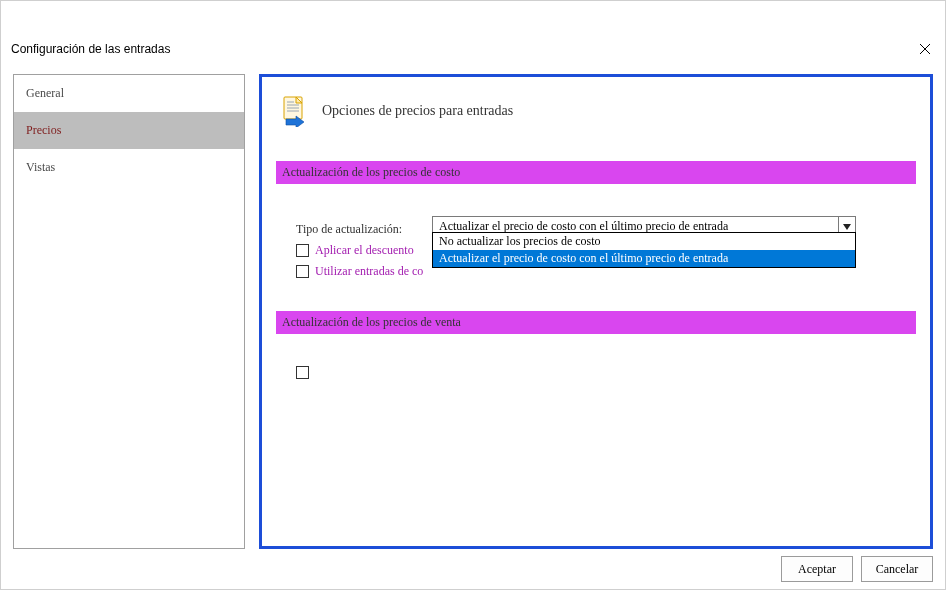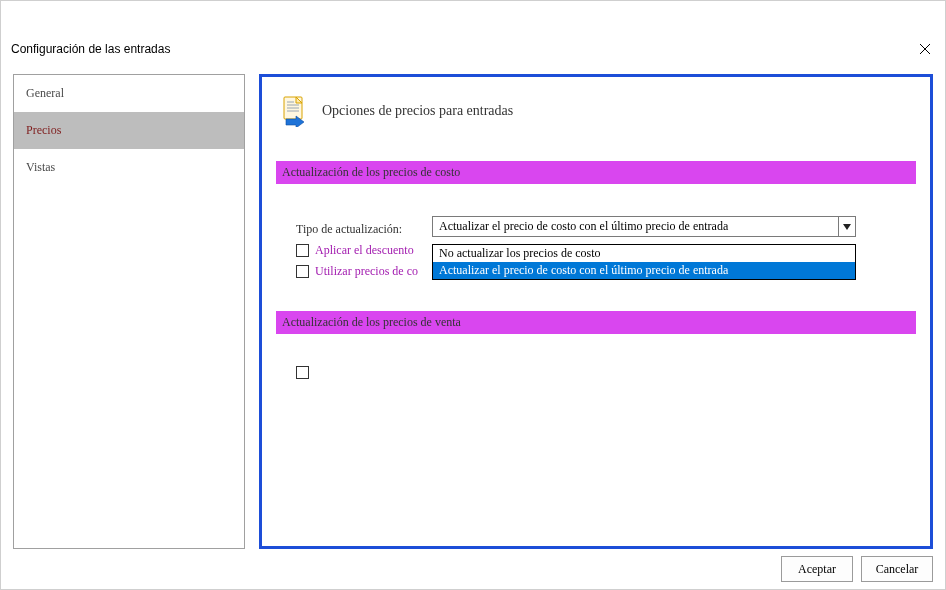--- a/index.html
+++ b/index.html
@@ -56,21 +56,21 @@
       position: relative;
     }
     .combo .val { flex: 1; white-space: nowrap; overflow: hidden; }
     .combo .caret {
       width: 17px; height: 19px; border-left: 1px solid #7a7a7a; display: flex;
       align-items: center; justify-content: center; margin-left: 4px;
     }
     .caret-svg { width: 8px; height: 6px; }
 
     .dropdown {
-      position: absolute; left: 0; top: 28px; width: 424px;
+      position: absolute; left: 0; top: 16px; width: 424px;
       border: 1px solid #000; background: #fff; z-index: 10;
     }
     .dropdown .opt { padding: 1px 6px; font-size: 12px; white-space: nowrap; }
     .dropdown .opt.sel { background: #0078d7; color: #fff; }
 
     .chk-row { display: flex; align-items: center; gap: 6px; }
     .chk {
       width: 13px; height: 13px; border: 1px solid #333; background: #fff; display: inline-block;
     }
     .chk-label { color: #a21caf; }
@@ -145,21 +145,21 @@
                 <div class="opt sel">Actualizar el precio de costo con el último precio de entrada</div>
               </div>
             </div>
           </div>
           <div class="chk-row">
             <span class="chk"></span>
             <span class="chk-label">Aplicar el descuento</span>
           </div>
           <div class="chk-row">
             <span class="chk"></span>
-            <span class="chk-label">Utilizar precios de co</span>
+            <span class="chk-label">Utilizar entradas de co</span>
           </div>
         </div>
 
         <div class="group-hdr">Actualización de los precios de venta</div>
         <div class="group-body">
           <div class="chk-row">
             <span class="chk"></span>
           </div>
         </div>
 

